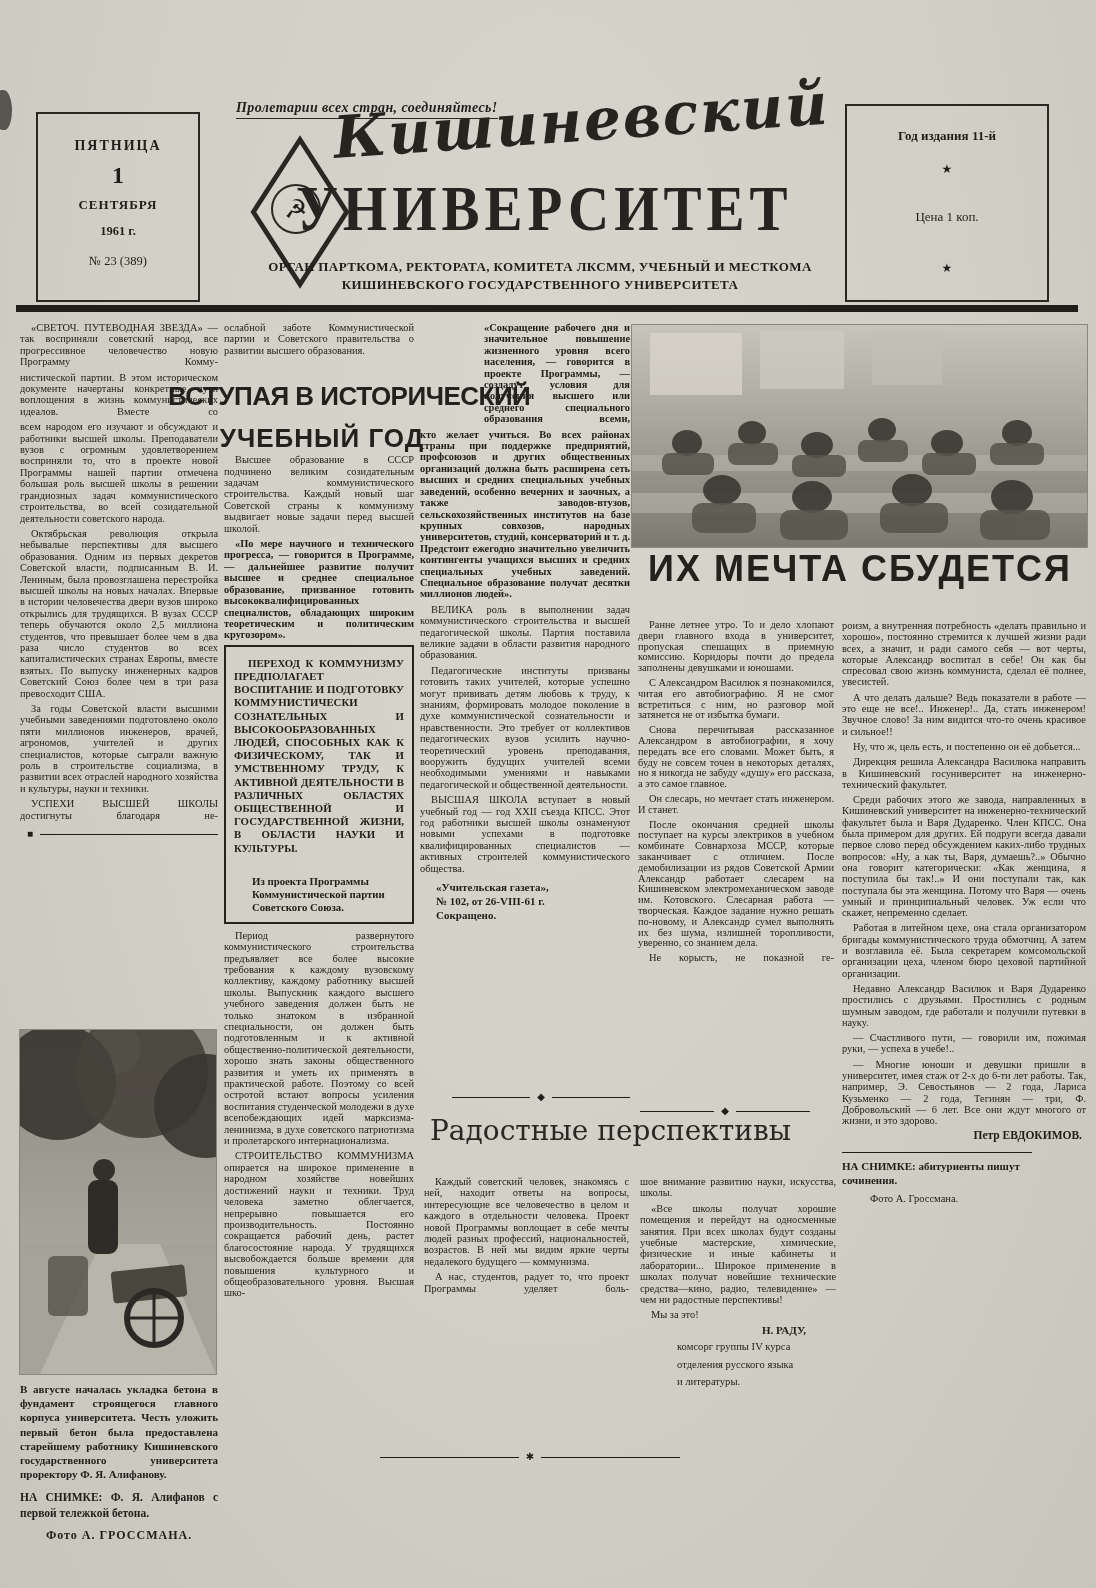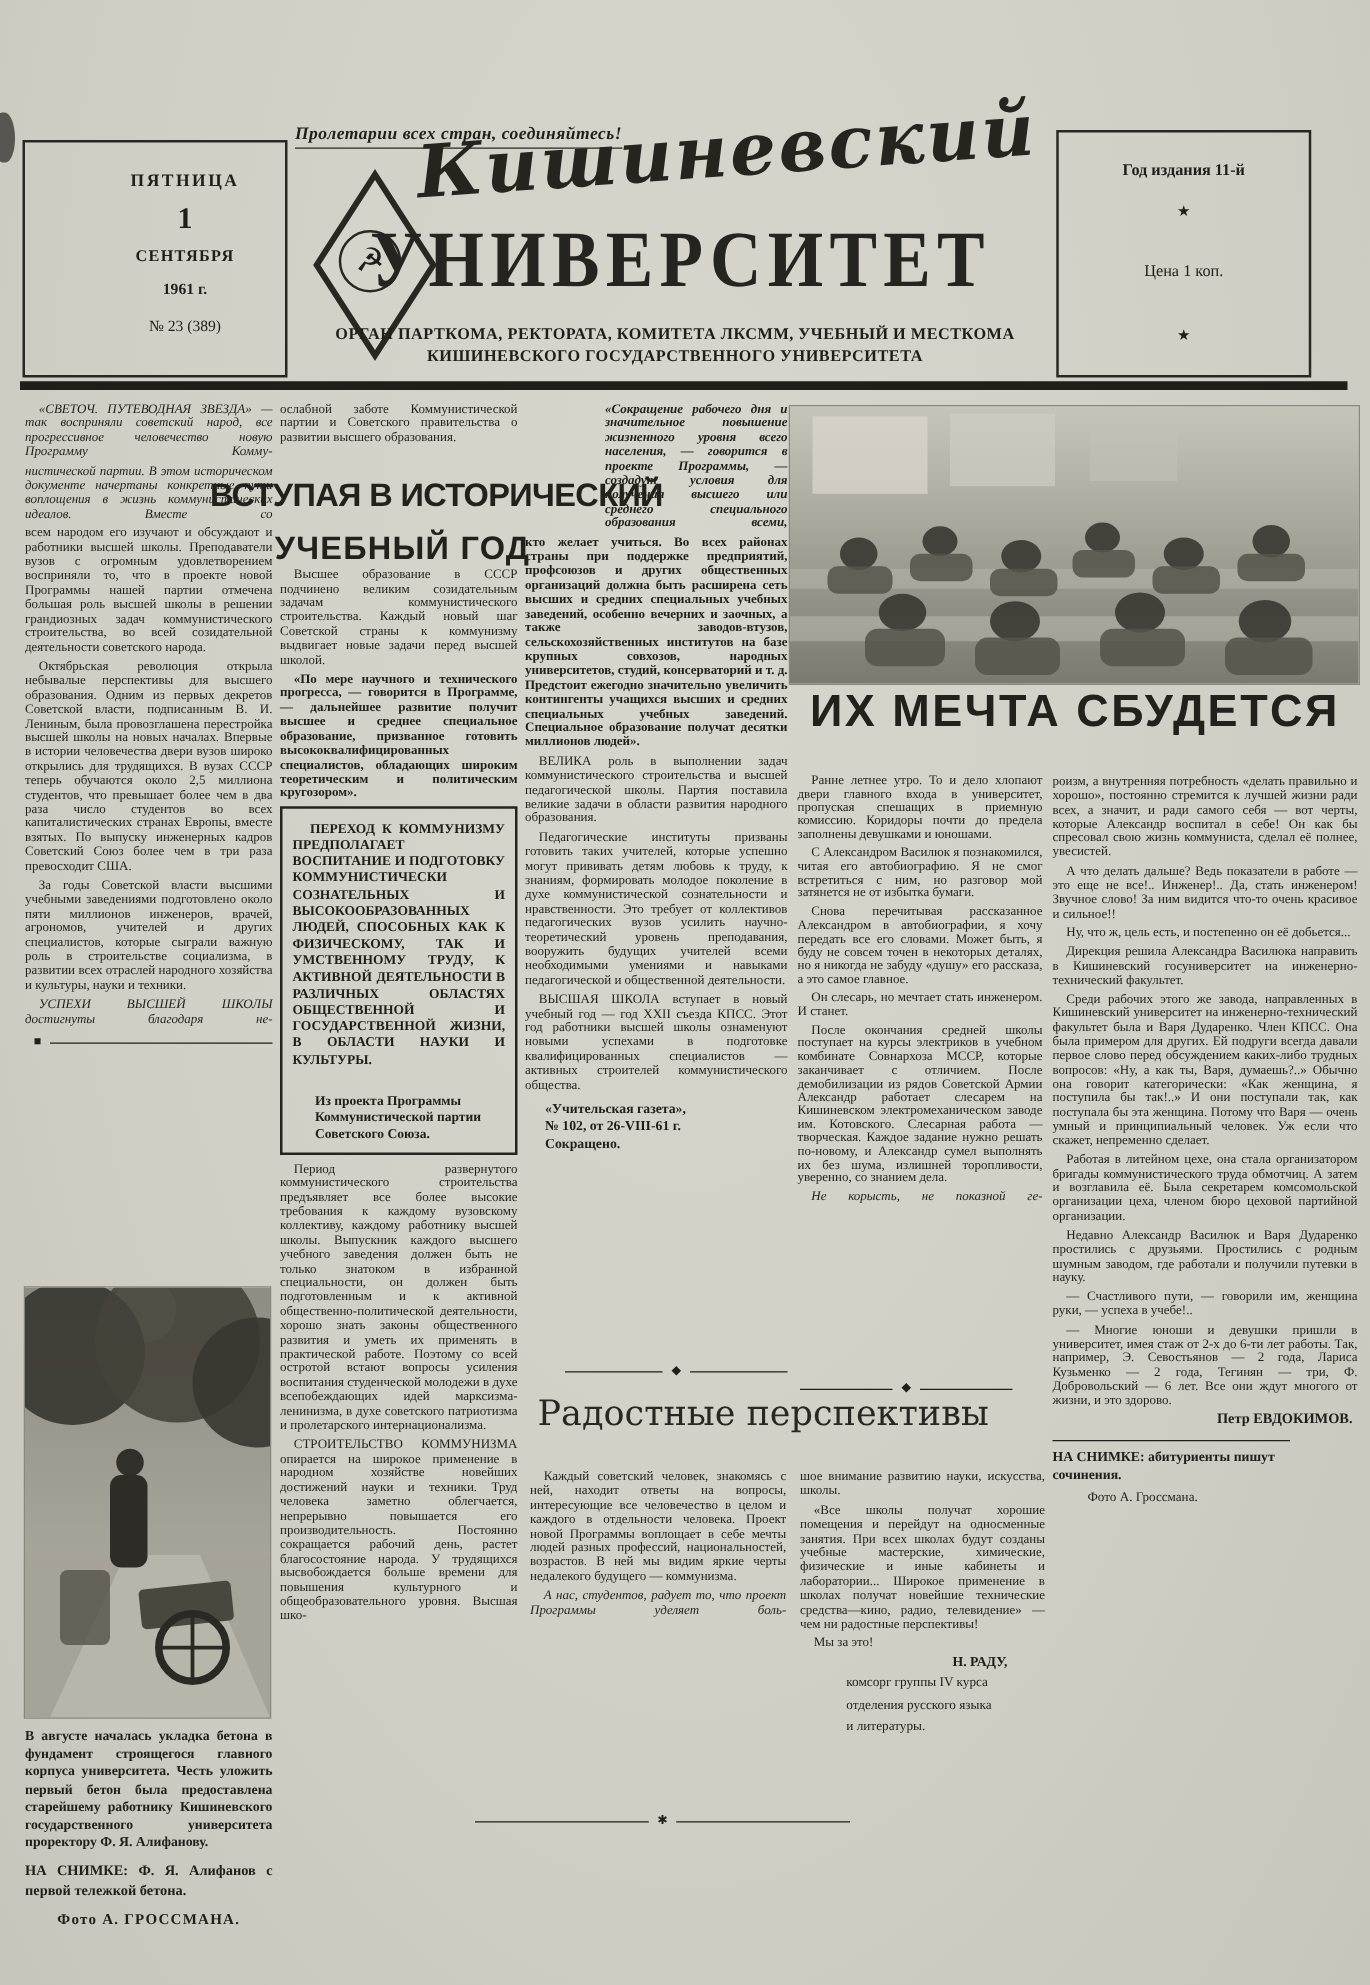--- a/index.html
+++ b/index.html
@@ -4,21 +4,21 @@
 <style>
   html,body{margin:0;padding:0;background:#8e8b84;}
   .page{position:relative;width:1096px;height:1588px;margin:0 auto;overflow:hidden;
     background:radial-gradient(ellipse at 50% 28%,#d8d5cc 0%,#d2cfc6 55%,#c8c5bc 100%);
     font-family:"Liberation Serif",serif;color:#211e19;}
   .abs{position:absolute;}
   
   .ink-smudge{position:absolute;left:-4px;top:90px;width:16px;height:40px;background:#3a3833;border-radius:40% 60% 55% 45%;opacity:.8;}
   .slogan{position:absolute;left:236px;top:100px;font-style:italic;font-weight:bold;font-size:14px;border-bottom:1px solid #2a2722;padding-bottom:2px;letter-spacing:.4px;}
   .mbox{position:absolute;border:2px solid #2a2722;box-shadow:0 0 0 1px #d2cfc6 inset;text-align:center;}
-  .date-box{left:18px;top:112px;width:160px;height:186px;padding-left:48px;}
+  .date-box{left:36px;top:112px;width:160px;height:186px;}
   .db-weekday{margin-top:24px;font-weight:bold;font-size:14px;letter-spacing:2px;}
   .db-day{margin-top:8px;font-weight:bold;font-size:24px;}
   .db-month{margin-top:8px;font-weight:bold;font-size:13px;letter-spacing:1px;}
   .db-year{margin-top:11px;font-weight:bold;font-size:12.5px;}
   .db-issue{margin-top:15px;font-size:12.5px;}
   .info-box{left:845px;top:104px;width:200px;height:194px;font-size:13px;}
   .ib-year{margin-top:22px;font-weight:bold;}
   .ib-star1{margin-top:18px;font-size:12px;}
   .ib-price{margin-top:32px;}
   .ib-star2{margin-top:36px;font-size:12px;}
@@ -29,21 +29,21 @@
   .emblem-glyph{font-size:26px;line-height:1;font-family:"DejaVu Sans",sans-serif;}
   .title-script{position:absolute;left:336px;top:104px;font-family:"DejaVu Serif",serif;font-style:italic;font-weight:bold;font-size:58px;letter-spacing:2px;transform:rotate(-4deg);transform-origin:left bottom;color:#272420;}
   .title-caps{position:absolute;left:296px;top:172px;font-weight:bold;font-size:57px;letter-spacing:5px;transform:scaleY(1.12);transform-origin:top left;color:#262420;white-space:nowrap;}
   .organ{position:absolute;left:240px;top:258px;width:600px;text-align:center;font-weight:bold;font-size:13px;line-height:18px;letter-spacing:.4px;}
   .mast-rule{position:absolute;left:16px;top:305px;width:1062px;height:7px;background:#211e1a;}
   
   .col{position:absolute;text-align:justify;font-size:10.4px;line-height:11.4px;color:#211e19;
        -webkit-hyphens:auto;hyphens:auto;overflow-wrap:break-word;}
   .col p{margin:0 0 4px;text-indent:11px;}
   .col p.ni{text-indent:0;}
-  .col p.jl{text-align-last:justify;font-style:italic;}
+  .col p.jl{text-align-last:justify;}
   .col p.bld{font-weight:bold;}
   .notch-r{margin-right:52px;}
   .hl-spacer{height:94px;}
   .indent-block{margin-left:64px;}
   
   .h-editorial{position:absolute;left:168px;top:374px;width:308px;text-align:center;z-index:3;
     font-family:"Liberation Sans",sans-serif;font-weight:bold;color:#24211c;}
   .h-editorial .l1{font-size:26px;letter-spacing:-.5px;white-space:nowrap;line-height:44px;}
   .h-editorial .l2{font-size:26px;letter-spacing:1px;white-space:nowrap;line-height:40px;text-align:center;}
   .h-dream{position:absolute;left:640px;top:548px;width:440px;text-align:center;
@@ -221,21 +221,21 @@
   </div>
 
   <div class="col" style="left:842px;top:620px;width:244px;line-height:11.3px;">
     <p class="ni">роизм, а внутренняя потребность «делать правильно и хорошо», постоянно стремится к лучшей жизни ради всех, а значит, и ради самого себя — вот черты, которые Александр воспитал в себе! Он как бы спресовал свою жизнь коммуниста, сделал её полнее, увесистей.</p>
     <p>А что делать дальше? Ведь показатели в работе — это еще не все!.. Инженер!.. Да, стать инженером! Звучное слово! За ним видится что-то очень красивое и сильное!!</p>
     <p>Ну, что ж, цель есть, и постепенно он её добьется...</p>
     <p>Дирекция решила Александра Василюка направить в Кишиневский госуниверситет на инженерно-технический факультет.</p>
     <p>Среди рабочих этого же завода, направленных в Кишиневский университет на инженерно-технический факультет была и Варя Дударенко. Член КПСС. Она была примером для других. Ей подруги всегда давали первое слово перед обсуждением каких-либо трудных вопросов: «Ну, а как ты, Варя, думаешь?..» Обычно она говорит категорически: «Как женщина, я поступила бы так!..» И они поступали так, как поступала бы эта женщина. Потому что Варя — очень умный и принципиальный человек. Уж если что скажет, непременно сделает.</p>
     <p>Работая в литейном цехе, она стала организатором бригады коммунистического труда обмотчиц. А затем и возглавила её. Была секретарем комсомольской организации цеха, членом бюро цеховой партийной организации.</p>
     <p>Недавно Александр Василюк и Варя Дударенко простились с друзьями. Простились с родным шумным заводом, где работали и получили путевки в науку.</p>
-    <p>— Счастливого пути, — говорили им, женщина руки, — успеха в учебе!..</p>
+    <p>— Счастливого пути, — говорили им, пожимая руки, — успеха в учебе!..</p>
     <p>— Многие юноши и девушки пришли в университет, имея стаж от 2-х до 6-ти лет работы. Так, например, Э. Севостьянов — 2 года, Лариса Кузьменко — 2 года, Тегинян — три, Ф. Добровольский — 6 лет. Все они ждут многого от жизни, и это здорово.</p>
     <p class="dream-sig">Петр ЕВДОКИМОВ.</p>
     <div class="dream-cap">
       <span>НА СНИМКЕ:</span>
       <span>абитуриенты пишут сочинения.</span>
       <div class="dream-credit">Фото А. Гроссмана.</div>
     </div>
   </div>
 
   <div class="sep abs" style="left:452px;top:1092px;width:178px;">

